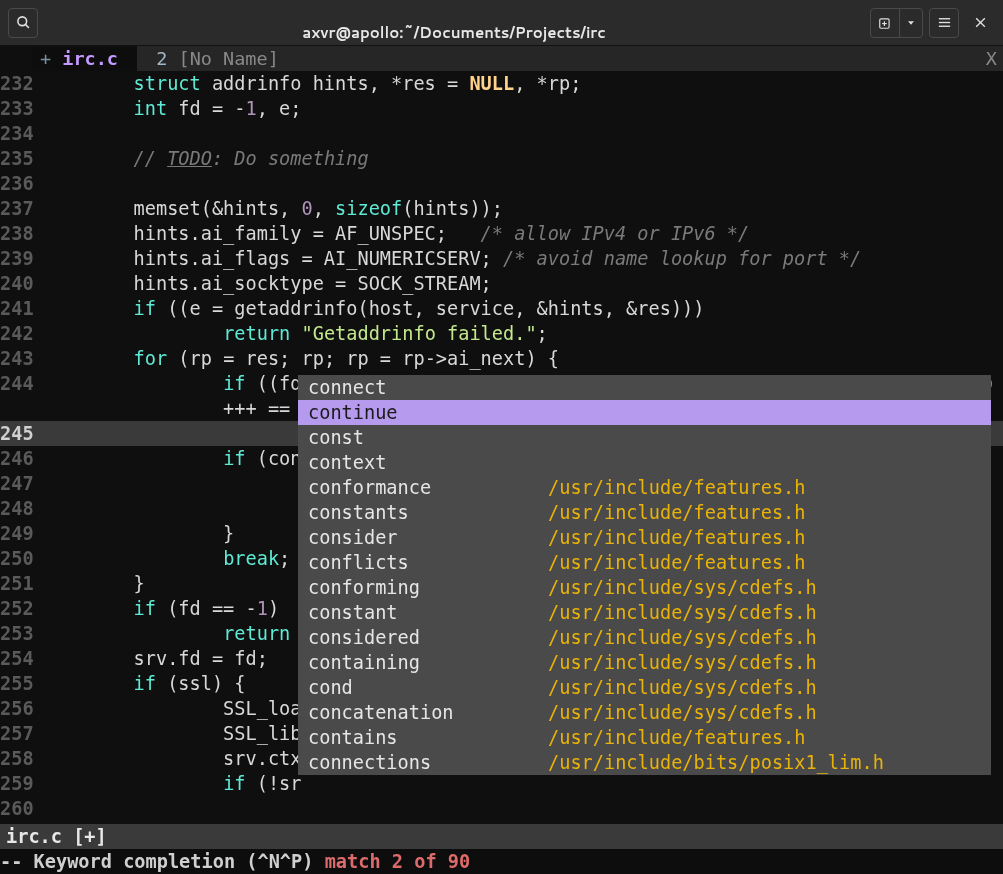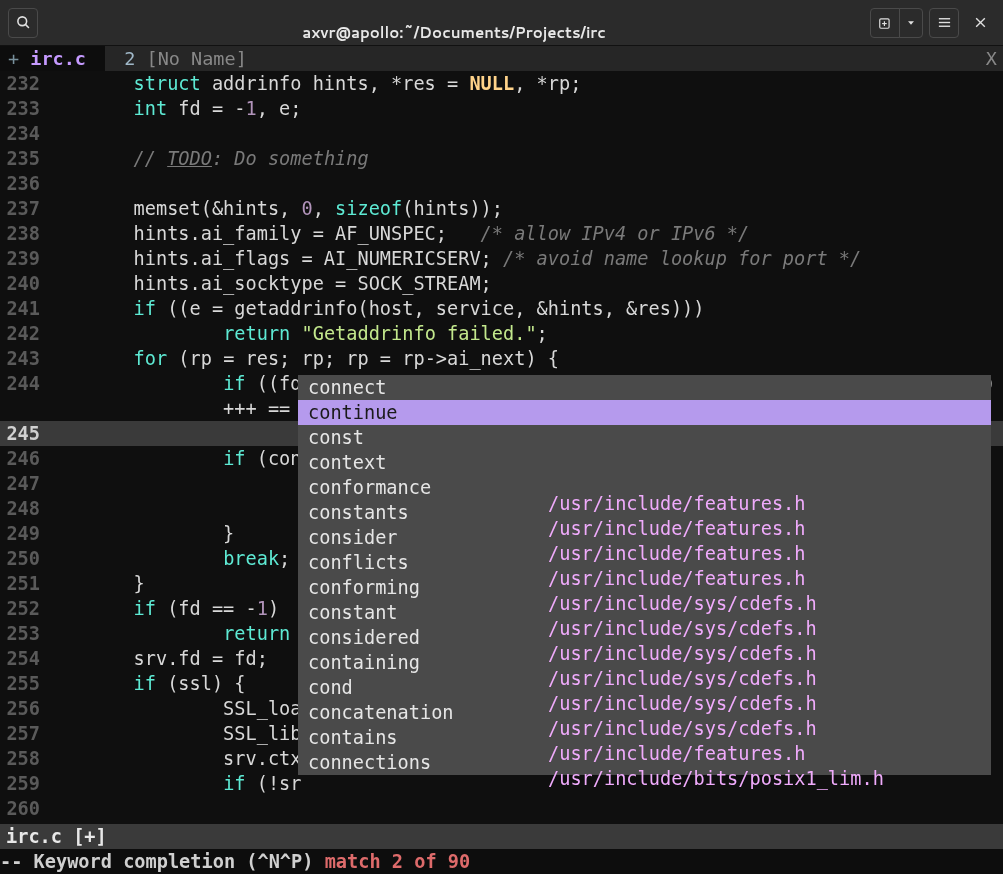--- a/index.html
+++ b/index.html
@@ -48,20 +48,21 @@
   .tb-split .tb-btn:last-child  { border-top-left-radius:0;  border-bottom-left-radius:0; margin-left:-1px; width:24px;}
 
   
   .tabline {
     height: 25px;
     background: #262626;
     display: flex;
     align-items: center;
     font-size: 18.5px;
     line-height: 25px;
+    margin-left: 32px;
   }
   .tab {
     padding: 0 8px;
     white-space: pre;
   }
   .tab.active { background: #0d0d0d; }
   .tab .plus { color: #78909c; }
   .tab .id   { color: #a0b8c8; }
   .tab.active .name { color: #c59aff; font-weight: bold; }
   .tab .name-inactive { color: #888; }
@@ -70,21 +71,20 @@
   
   .editor {
     position: relative;
     line-height: 25px;
     font-size: 18.6px;
     white-space: pre;
   }
   .row { display:flex; height:25px; }
   .gutter {
     width: 44px;
-    text-align: right;
     padding-right: 4px;
     color: #5a5a5a;
     flex-shrink: 0;
     font-weight: bold;
   }
   .code { flex:1; overflow: hidden; }
   .row.cursorline { background:#3a3a3a; }
   .row.cursorline .gutter { color:#d0d0d0; font-weight:bold; }
 
   
@@ -101,21 +101,21 @@
     left: 298px;
     top: 375px;
     width: 693px;
     background:#4a4a4a;
     color:#e6e6e6;
     font-size:18.6px;
     line-height:25px;
   }
   .pum .it { display:flex; height:25px; padding-left:10px; }
   .pum .w  { width: 240px; }
-  .pum .f  { color:#f0abfc;margin-top:16px; }
+  .pum .f  { color:#eab308; }
   .pum .sel{ background:#b59aed; color:#1a1a1a; }
   .pum .sel .f { color:#1a1a1a; }
 
   
   .status {
     position:absolute; left:0; bottom:25px; right:0;
     height:25px; background:#3a3a3a; color:#e8e8e8;
     line-height:25px; padding-left:6px;
     font-weight:bold;
   }

